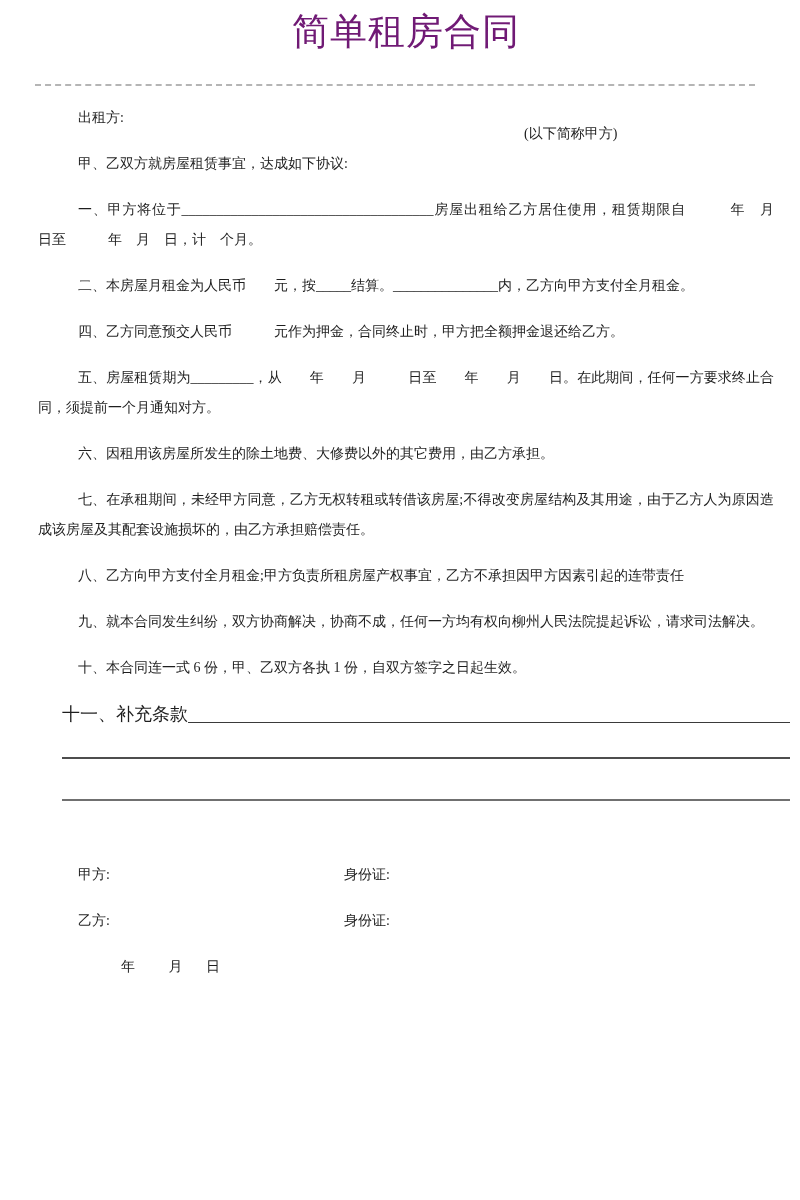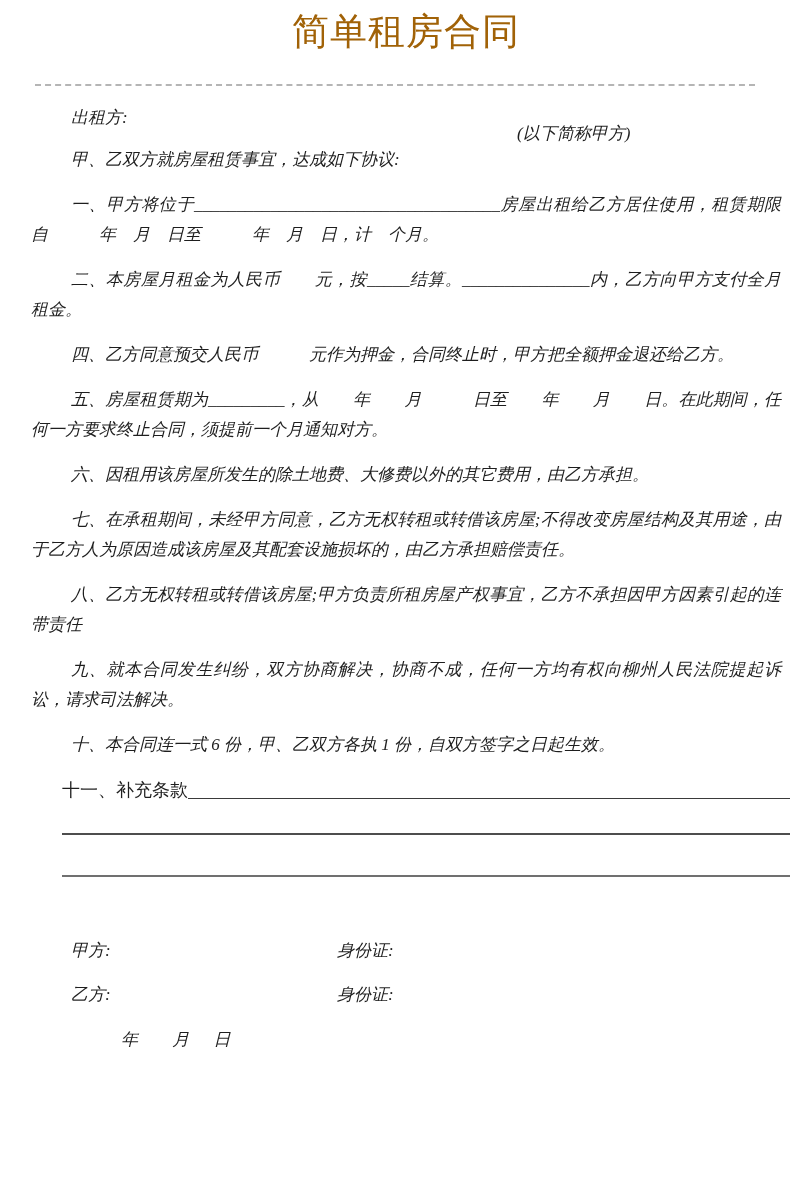--- a/index.html
+++ b/index.html
@@ -16,28 +16,28 @@
     overflow: hidden;
     background: #ffffff;
   }
   .doc-title {
     margin: 0;
     text-align: center;
     font-size: 37px;
     font-weight: 400;
     line-height: 52px;
     letter-spacing: 1px;
-    color: #a16207;
+    color: #701a75;
   }
   .divider {
     height: 0;
     border-top: 2px dashed #b5b5b5;
     margin: 26px 35px 0 13px;
   }
-  p { margin: 9px; font-size: 17px; line-height: 30px; font-style: italic; }
+  p { margin: 16px; font-size: 14px; line-height: 30px; }
   .row { position: relative; text-indent: 40px; }
   .row .alias { position: absolute; left: 486px; top: 16px; text-indent: 0; }
   .row-lessor { margin-top: 17px; }
   .row-lessee { margin-top: 12px; }
   .row-intro  { margin-top: 12px; text-indent: 40px; }
   .clause {
     margin-top: 15px;
     text-indent: 40px;
     text-align: justify;
   }
@@ -75,21 +75,21 @@
 
 
   <p class="row row-intro">甲、乙双方就房屋租赁事宜，达成如下协议:</p>
 
   <p class="clause">一、甲方将位于____________________________________房屋出租给乙方居住使用，租赁期限自　　　年　月　日至　　　年　月　日，计　个月。</p>
   <p class="clause">二、本房屋月租金为人民币　　元，按_____结算。_______________内，乙方向甲方支付全月租金。</p>
   <p class="clause">四、乙方同意预交人民币　　　元作为押金，合同终止时，甲方把全额押金退还给乙方。</p>
   <p class="clause">五、房屋租赁期为_________，从　　年　　月　　　日至　　年　　月　　日。在此期间，任何一方要求终止合同，须提前一个月通知对方。</p>
   <p class="clause">六、因租用该房屋所发生的除土地费、大修费以外的其它费用，由乙方承担。</p>
   <p class="clause">七、在承租期间，未经甲方同意，乙方无权转租或转借该房屋;不得改变房屋结构及其用途，由于乙方人为原因造成该房屋及其配套设施损坏的，由乙方承担赔偿责任。</p>
-  <p class="clause">八、乙方无权转租或转借该房屋;甲方负责所租房屋产权事宜，乙方不承担因甲方因素引起的连带责任</p>
+  <p class="clause">八、乙方向甲方支付全月租金;甲方负责所租房屋产权事宜，乙方不承担因甲方因素引起的连带责任</p>
   <p class="clause">九、就本合同发生纠纷，双方协商解决，协商不成，任何一方均有权向柳州人民法院提起诉讼，请求司法解决。</p>
   <p class="clause">十、本合同连一式 6 份，甲、乙双方各执 1 份，自双方签字之日起生效。</p>
 
   <div class="supp-row">
     <span class="supp-label">十一、补充条款</span>
     <span class="supp-fill"></span>
   </div>
 
   <div class="rule-a"></div>
   <div class="rule-b"></div>

